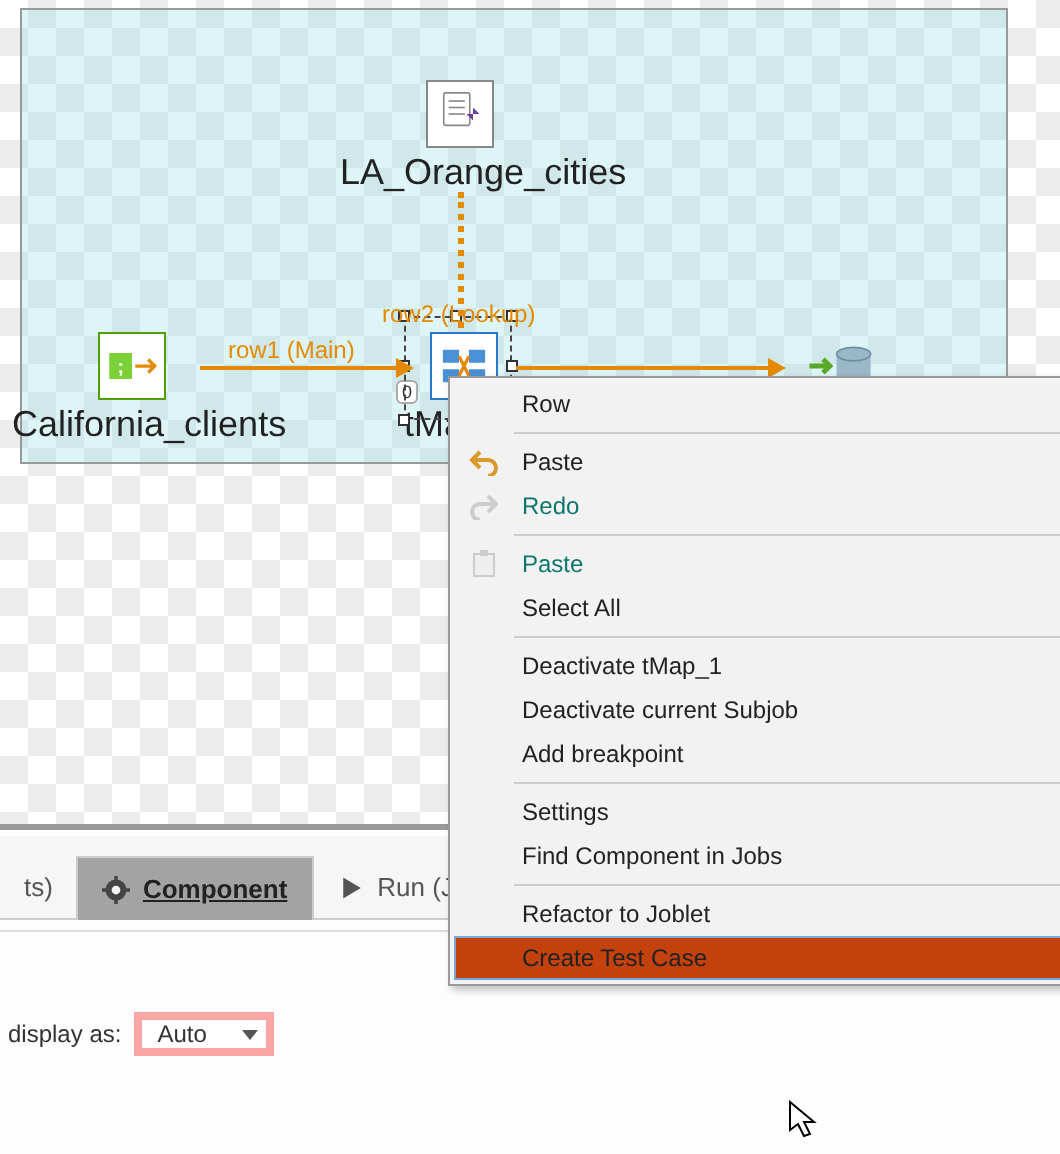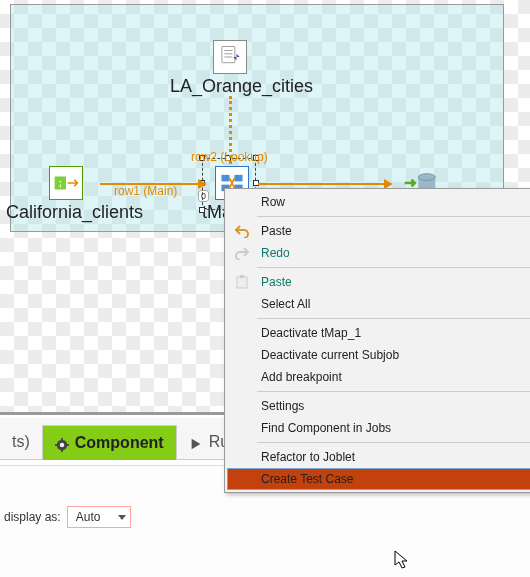--- a/index.html
+++ b/index.html
@@ -98,51 +98,52 @@
     display: flex;
     align-items: flex-end;
     padding-left: 0;
     gap: 0;
     background: #f6f6f6;
     border-bottom: 1px solid #ccc;
     position: relative;
   }
   .tab {
     display: flex;
-    align-items: flex-end;
+    align-items: center;
     gap: 6px;
     padding: 8px 12px;
-    font-size: 16px;
+    font-size: 13px;
     color: #555;
     position: relative;
   }
   .tab.active {
-    background: #84cc16;
+    background: #a3a3a3;
     color: #222;
     font-weight: 600;
     border-left: 1px solid #ccc;
     border-right: 1px solid #ccc;
     border-top: 1px solid #ccc;
     margin-bottom: -1px;
+    text-decoration: underline;
   }
   .tab-icon {
     width: 14px; height: 14px;
   }
   .prop-row {
     padding: 40px 0 0 4px;
     display: flex;
     align-items: center;
     gap: 6px;
     border-top: 1px solid #ddd;
     margin-top: 5px;
   }
   .select {
     display: inline-flex;
     align-items: center;
-    border: 1px solid #fca5a5;
+    border: 4px solid #fca5a5;
     background: #fff;
     height: 22px;
     font-size: 12px;
     padding: 0 4px 0 8px;
     gap: 18px;
   }
   .select .caret {
     width: 0; height: 0;
     border-left: 4px solid transparent;
     border-right: 4px solid transparent;
@@ -265,21 +266,21 @@
       </svg>
     </div>
   </div>
   <span style="position:absolute;left:391px;top:190px;background:#fff;border:1px solid #aaa;font-size:9px;padding:0 2px;border-radius:3px;">3</span>
 
   <div class="link-v-dotted" style="left:229px; top:96px; height:68px;"></div>
   <div class="link-label" style="left:191px; top:126px;margin-top:24px;">row2 (Lookup)</div>
 
   <div class="link-h" style="left:100px; top:183px; width:104px;"></div>
   <div class="arrowhead" style="left:198px; top:179px;"></div>
-  <div class="link-label" style="left:114px; top:184px;">row1 (Main)</div>
+  <div class="link-label" style="left:114px; top:168px;">row1 (Main)</div>
 
   <div class="link-h" style="left:258px; top:183px; width:132px;"></div>
   <div class="arrowhead" style="left:384px; top:179px;"></div>
 </div>
 
 <div class="bottom-panel">
   <div class="tabbar">
     <div class="tab">
       <span>ts)</span>
     </div>

